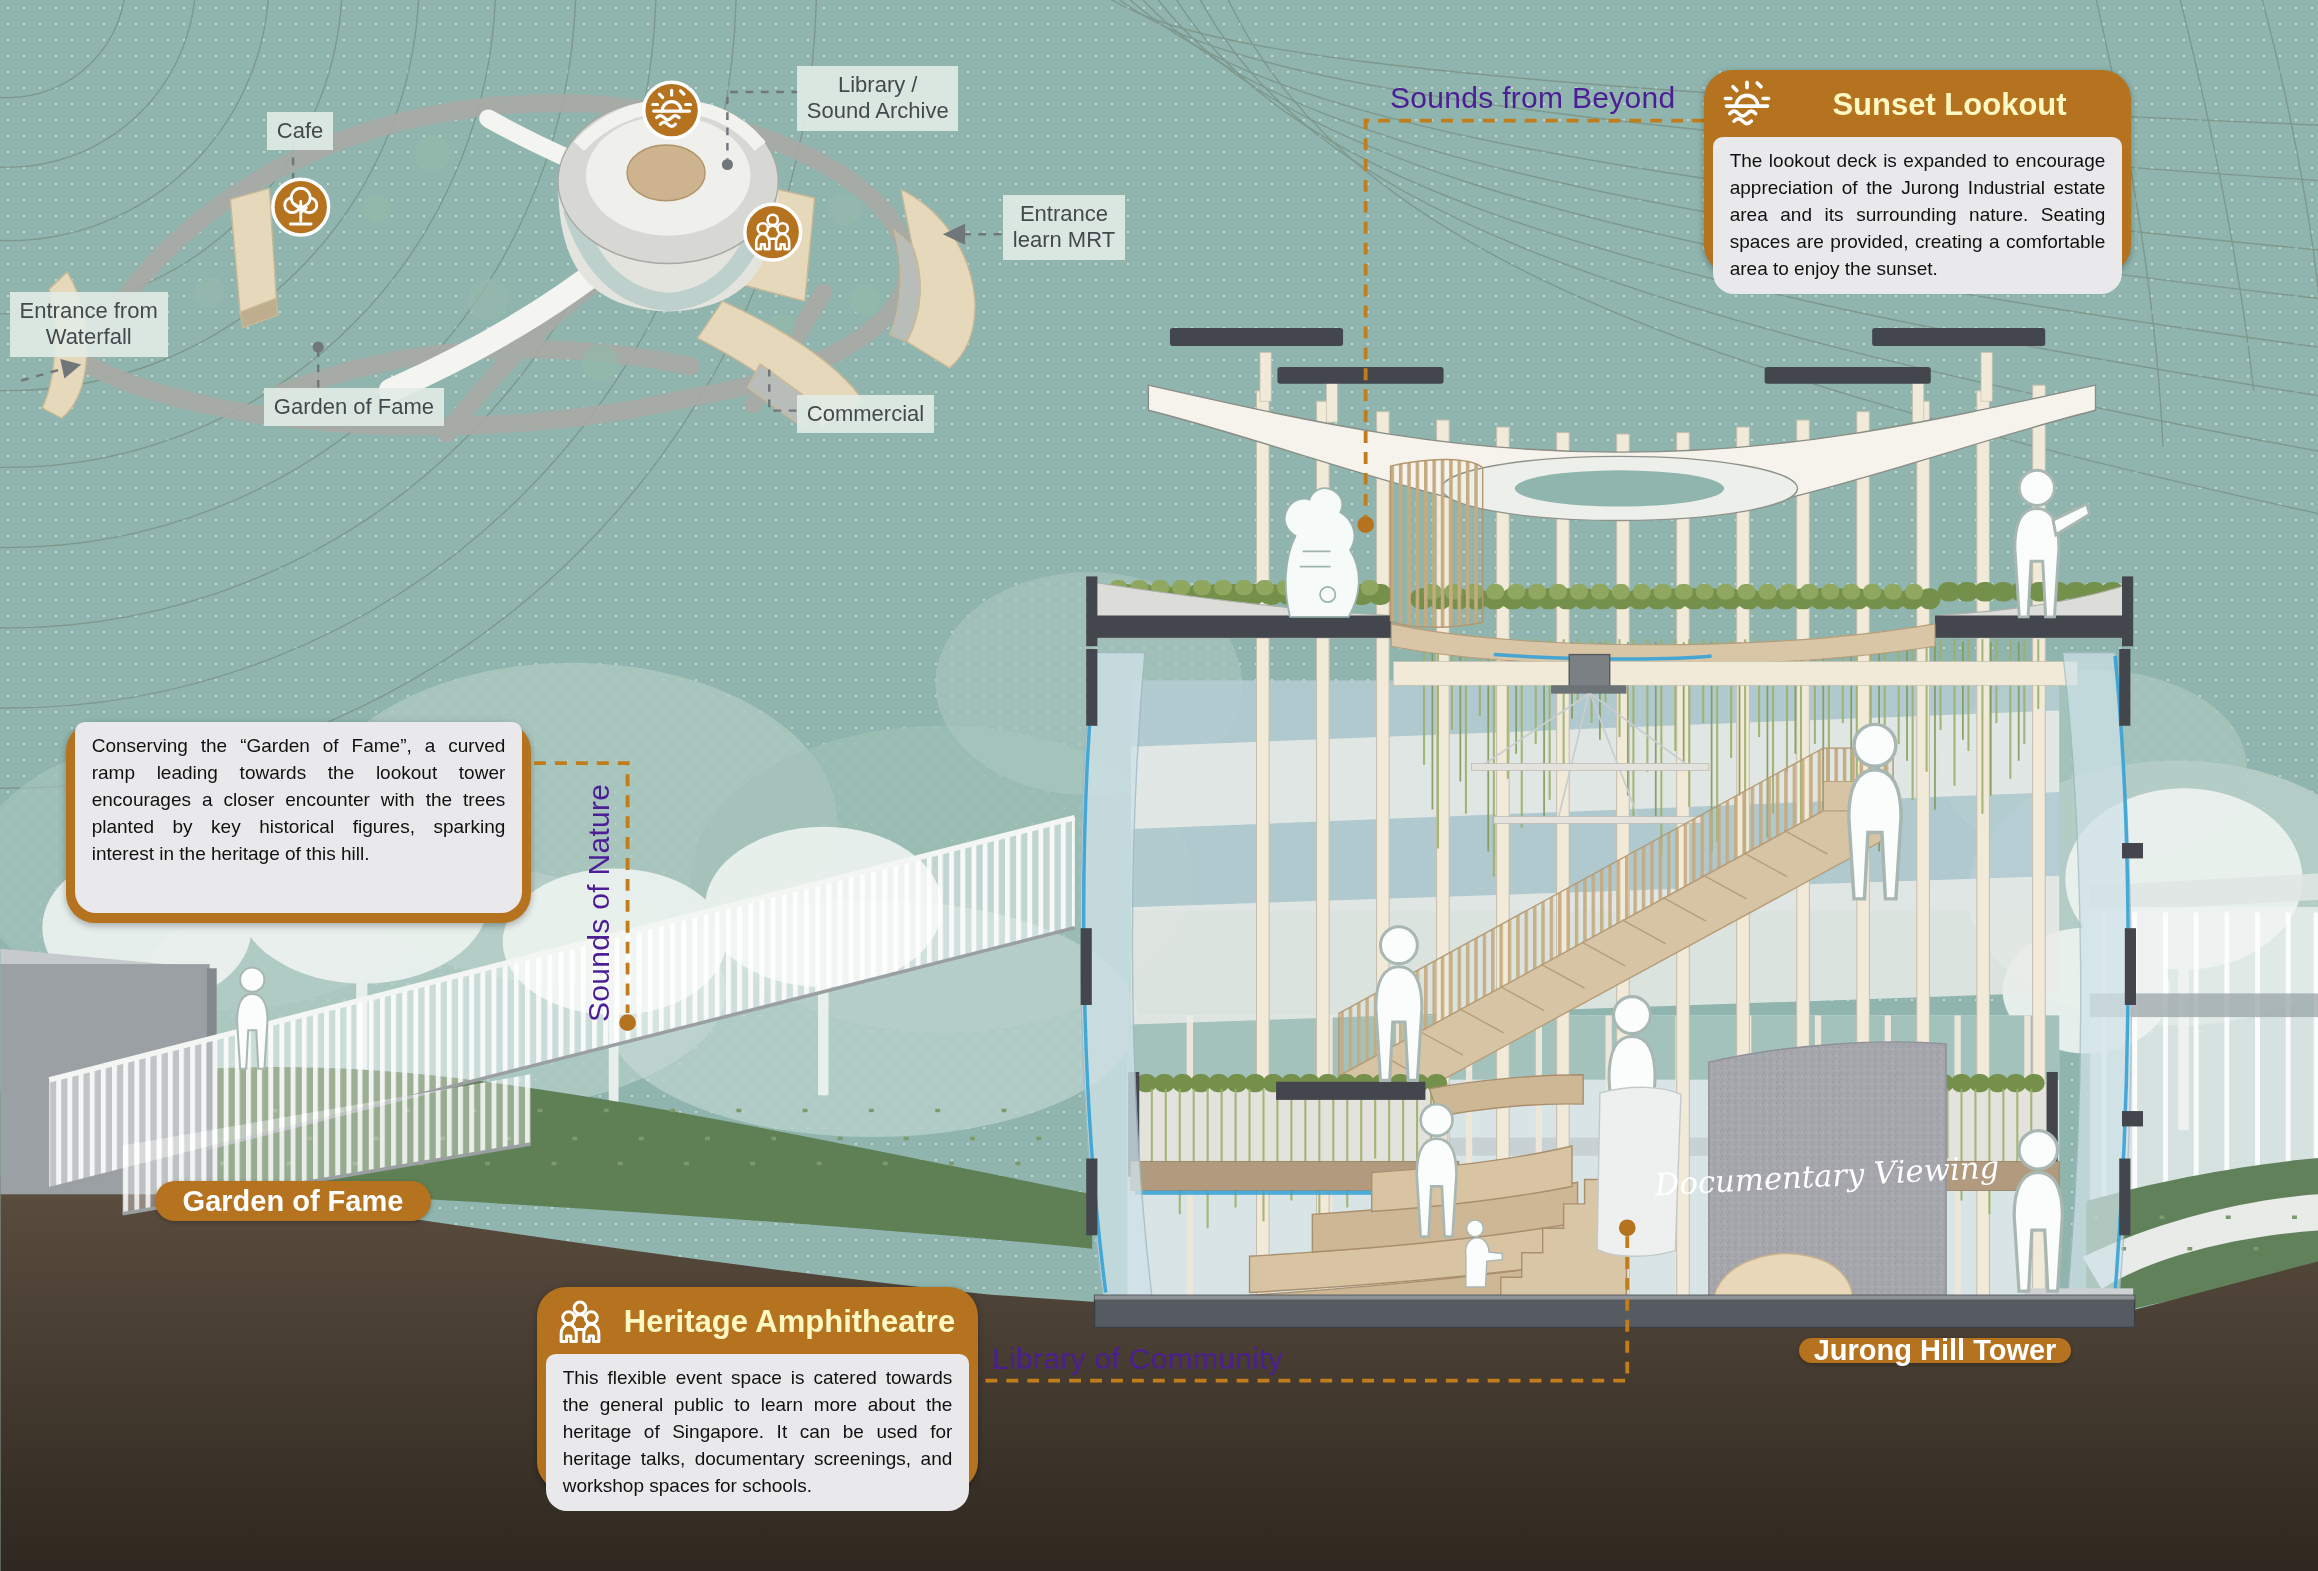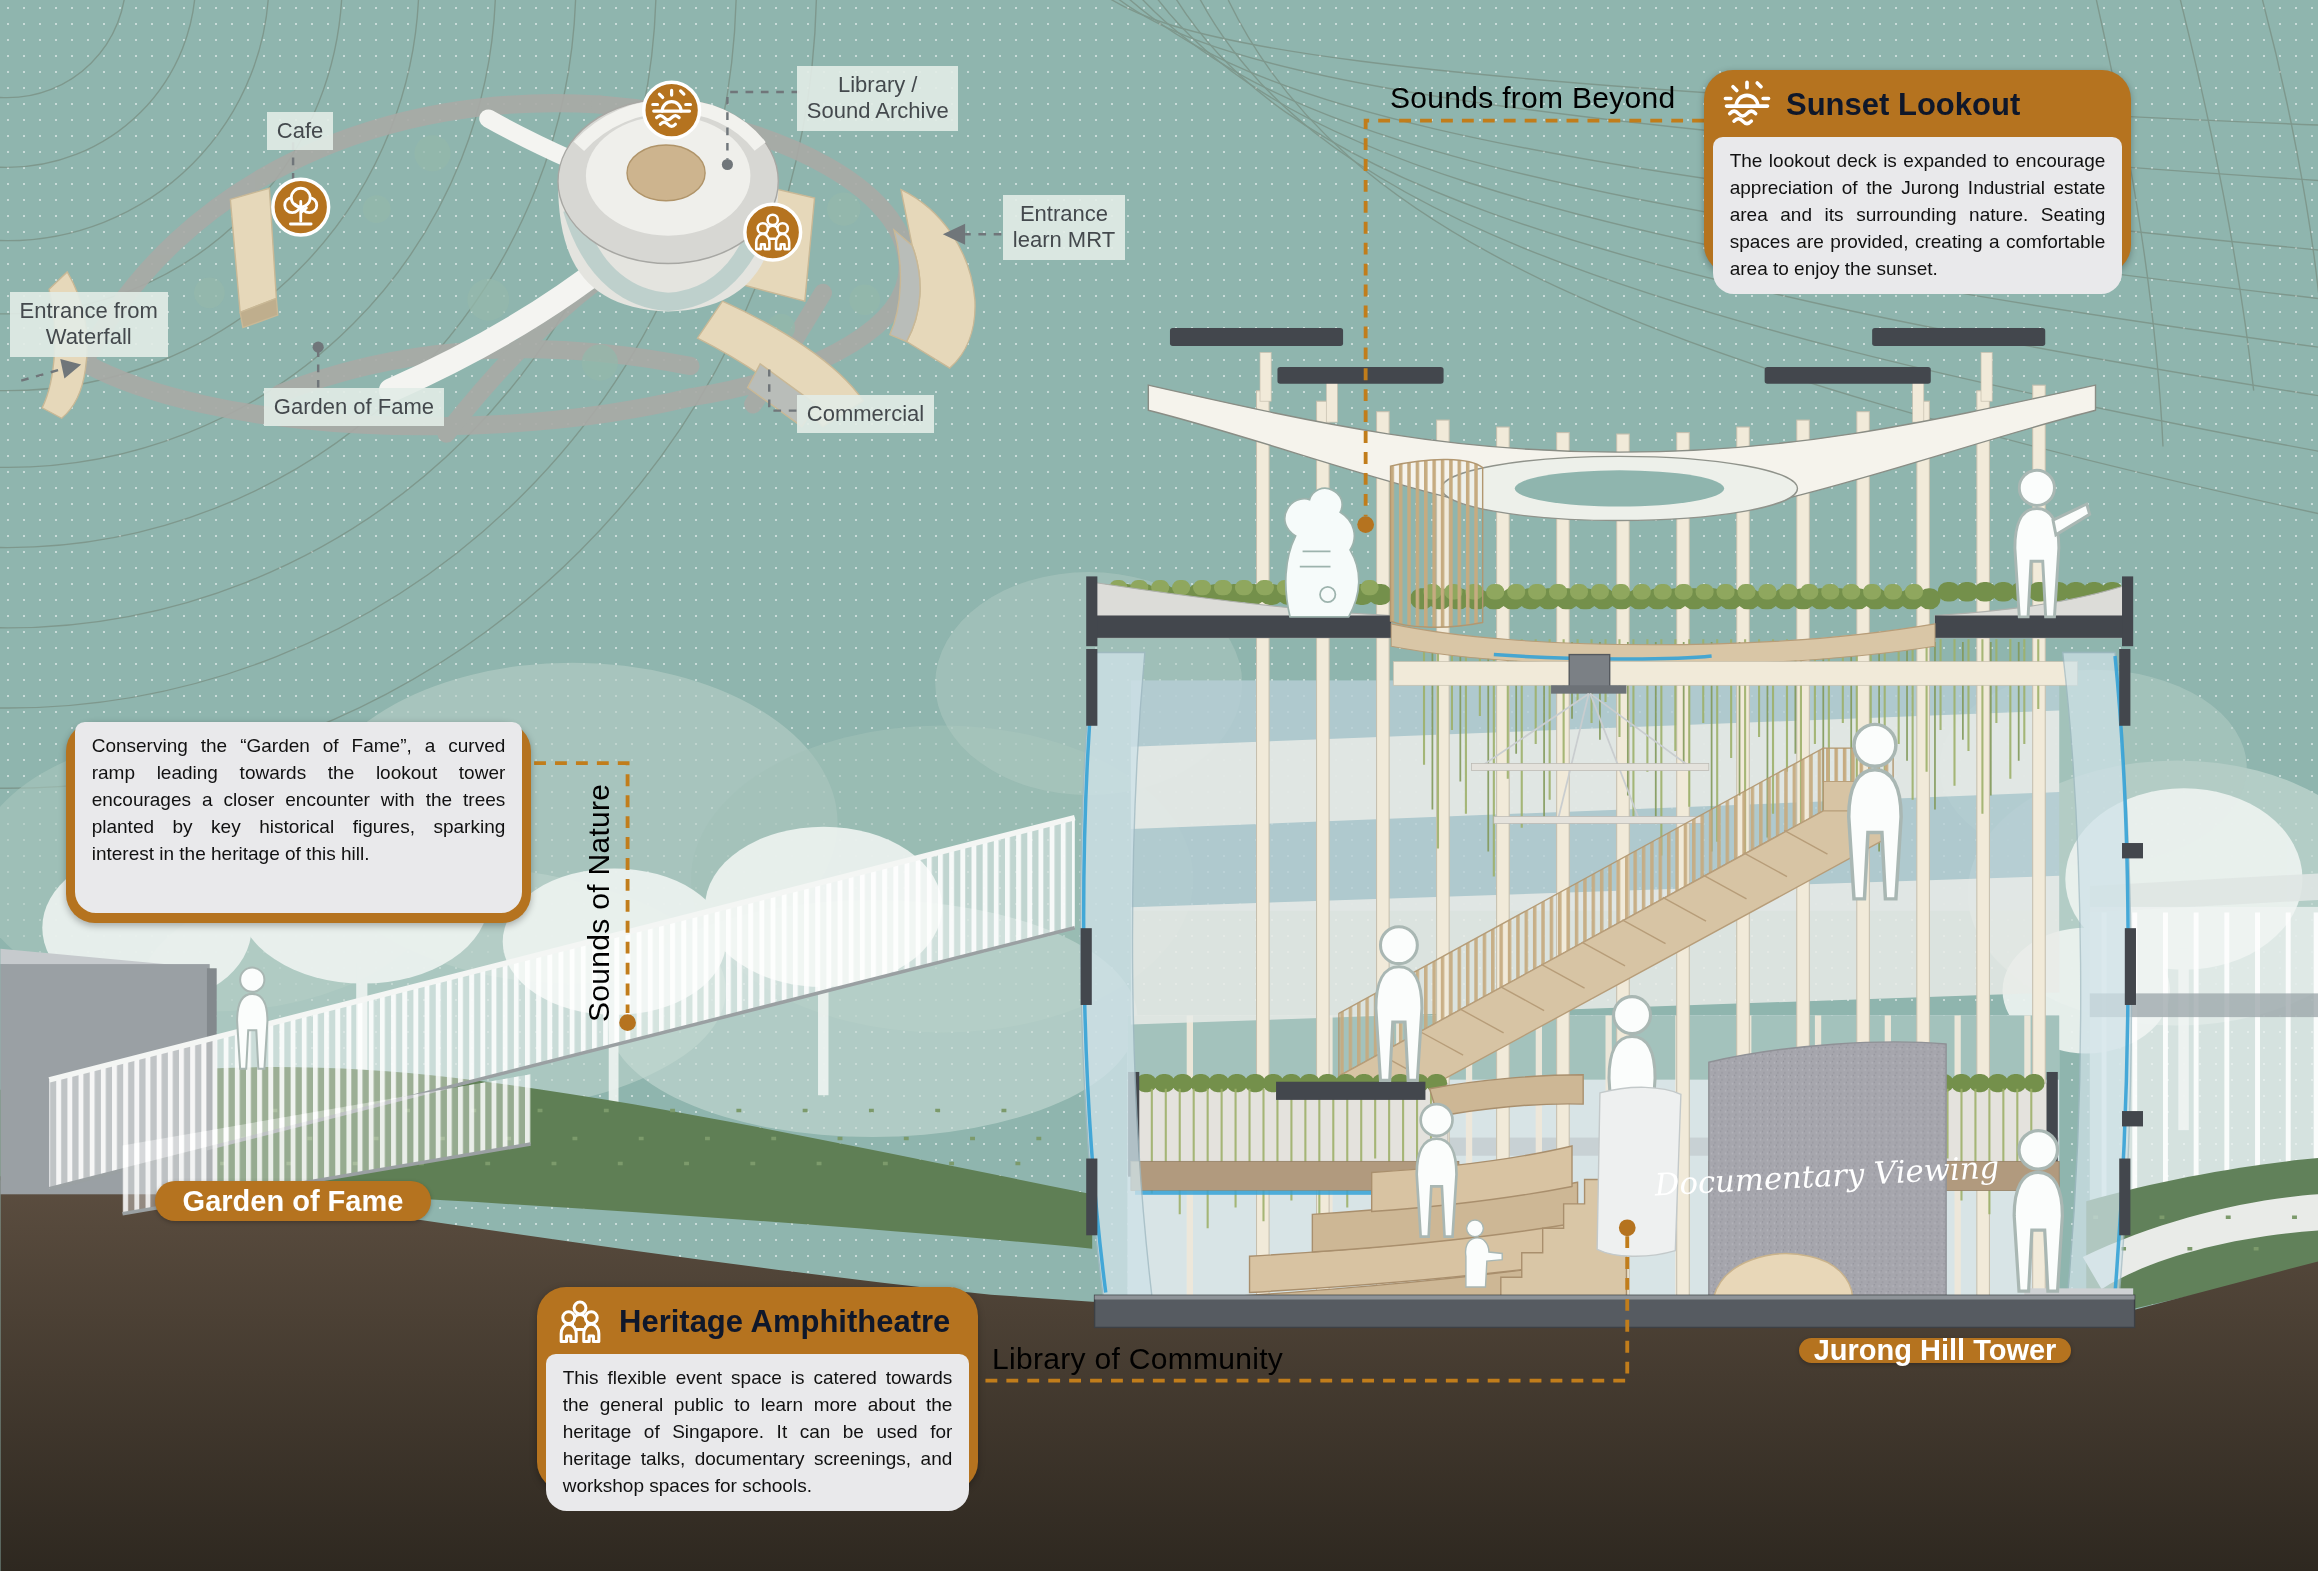--- a/index.html
+++ b/index.html
@@ -9,30 +9,30 @@
   svg{display:block;}
   
   .sky{inset:0;background:#8fb5ae;}
   .sky:after{content:"";position:absolute;inset:0;
     background-image:radial-gradient(rgba(255,255,255,.5) 1.1px,transparent 1.3px);
     background-size:16px 16px;}
   
   .plabel{background:rgba(226,236,231,.9);color:#44494d;font-size:22px;line-height:1.22;
           text-align:center;padding:5.6px 9.8px;white-space:nowrap;}
   
-  .zone{color:#000000;font-size:30px;letter-spacing:0.3px;white-space:nowrap;}
+  .zone{color:#4c1d95;font-size:30px;letter-spacing:0.3px;white-space:nowrap;}
   .zone.vertical{writing-mode:vertical-rl;transform:rotate(180deg);}
   
   .pill{background:#b5731f;color:#fff;font-weight:bold;font-size:29px;border-radius:22px;
         display:flex;align-items:center;justify-content:center;box-shadow:0 1.4px 4.2px rgba(0,0,0,.25);}
   
   .callout{background:#b5731f;border-radius:29px;box-shadow:0 2.1px 7px rgba(0,0,0,.28);
            display:flex;flex-direction:column;}
   .chead{display:flex;align-items:center;gap:14px;padding:9.8px 18px 7px 18px;height:54px;}
-  .ctitle{flex:1;text-align:left;color:#0f172a;font-weight:bold;font-size:31px;}
+  .ctitle{flex:1;text-align:center;color:#fef9c3;font-weight:bold;font-size:31px;}
   .cbodywrap{margin:0 9px 10.5px 9px;background:#e9e9eb;border-radius:9.8px 9.8px 21px 21px;flex:1;}
   .cbody{margin:0;padding:11px 16.7px;font-size:19px;line-height:1.42;color:#111;text-align:justify;}
   .cbody b{font-weight:normal;}
   .cicon{flex:0 0 auto;}
 </style>
 </head>
 <body>
 
 <div class="stage">
 

